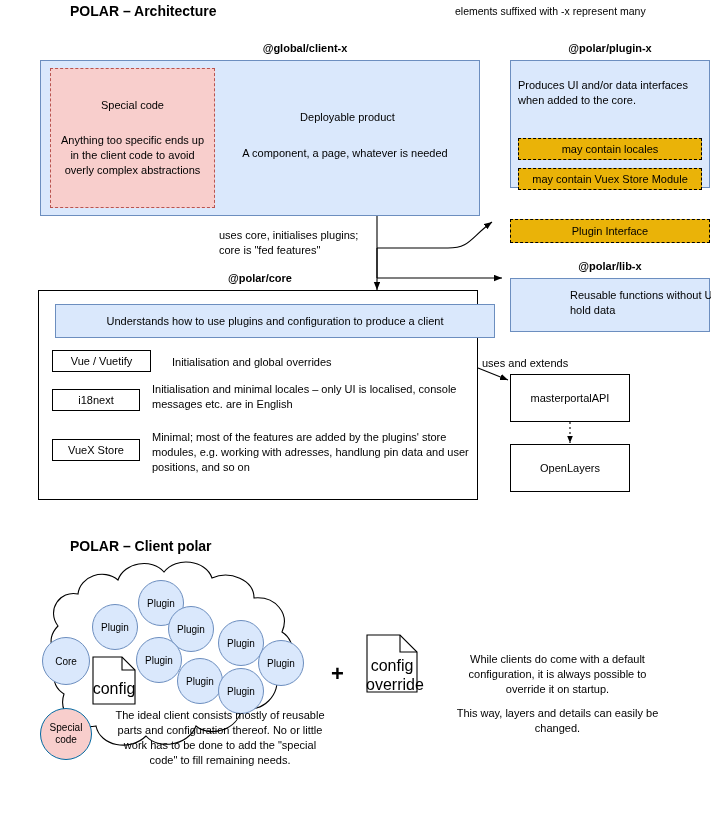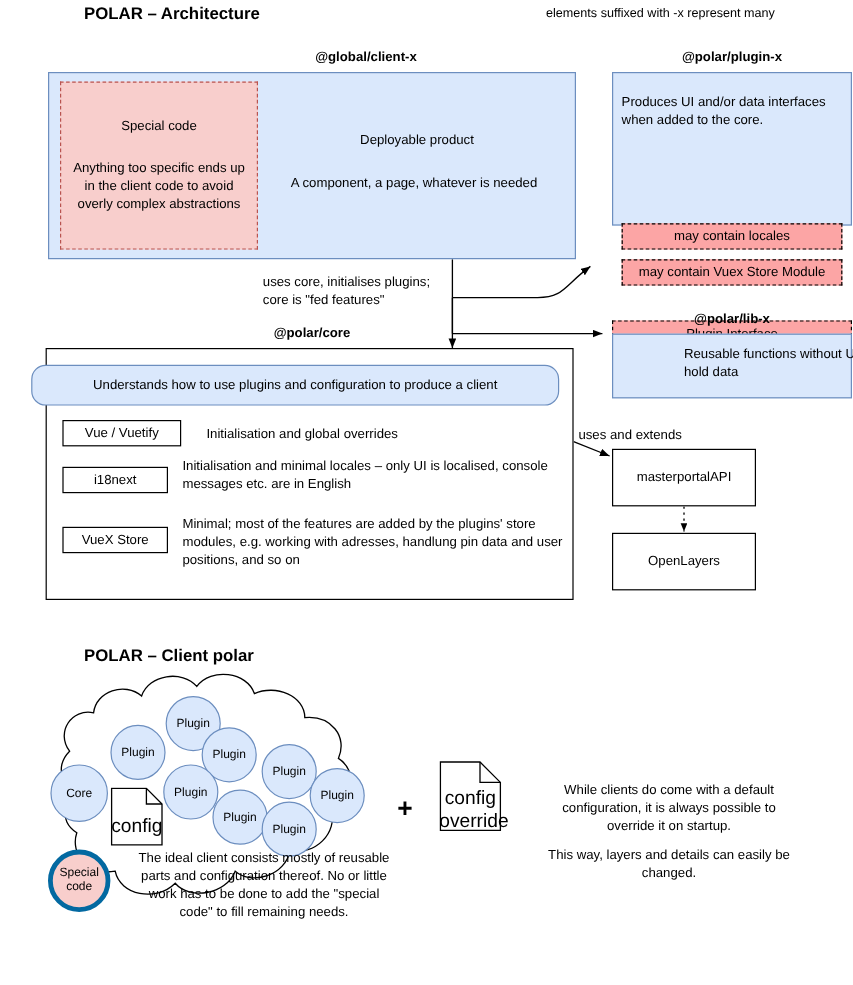--- a/index.html
+++ b/index.html
@@ -40,24 +40,23 @@
     background: #ffffff;
     border: 1px solid #000000;
     box-sizing: border-box;
   }
   .pink-box {
     background: #f8cecc;
     border: 1px dashed #b85450;
     box-sizing: border-box;
   }
   .dash-box {
-    background: #fca5a5;
+    background: #eab308;
     border: 1px dashed #000000;
     box-sizing: border-box;
-    margin-top: 48px;
   }
   .center-text {
     display: flex;
     align-items: center;
     justify-content: center;
     text-align: center;
     padding: 2px 4px;
     box-sizing: border-box;
   }
   .txt {
@@ -78,21 +77,21 @@
     border-radius: 50%;
     box-sizing: border-box;
     display: flex;
     align-items: center;
     justify-content: center;
     font-size: 10px;
     text-align: center;
   }
   .circle-pink {
     background: #f8cecc;
-    border: 4px solid #0369a1;
+    border: 1px solid #0369a1;
     border-radius: 50%;
     box-sizing: border-box;
     display: flex;
     align-items: center;
     justify-content: center;
     font-size: 10px;
     text-align: center;
     line-height: 1.2;
   }
   .plus {
@@ -174,21 +173,21 @@
 <div class="abs blue-box" style="left:510px; top:278px; width:200px; height:54px;"></div>
 <div class="abs txt" style="left:546px; top:288px; width:184px;margin-left:24px;">Reusable functions without UI; do not hold data</div>
 
 <div class="abs txt" style="left:219px; top:228px; width:170px;">
   <div>uses core, initialises plugins;</div>
   <div>core is "fed features"</div>
 </div>
 
 <div class="abs box-label" style="left:160px; top:272px; width:200px;">@polar/core</div>
 <div class="abs white-box" style="left:38px; top:290px; width:440px; height:210px;"></div>
-<div class="abs blue-box center-text txt" style="left:26px; top:304px; width:440px; height:34px;border-radius:12px;">Understands how to use plugins and configuration to produce a client</div>
+<div class="abs blue-box center-text txt" style="left:55px; top:304px; width:440px; height:34px;">Understands how to use plugins and configuration to produce a client</div>
 
 <div class="abs white-box center-text txt" style="left:52px; top:350px; width:99px; height:22px;">Vue / Vuetify</div>
 <div class="abs txt" style="left:172px; top:355px; width:300px;">Initialisation and global overrides</div>
 
 <div class="abs white-box center-text txt" style="left:52px; top:389px; width:88px; height:22px;">i18next</div>
 <div class="abs txt" style="left:152px; top:382px; width:320px;">Initialisation and minimal locales – only UI is localised, console messages etc. are in English</div>
 
 <div class="abs white-box center-text txt" style="left:52px; top:439px; width:88px; height:22px;">VueX Store</div>
 <div class="abs txt" style="left:152px; top:430px; width:320px;">Minimal; most of the features are added by the plugins' store modules, e.g. working with adresses, handlung pin data and user positions, and so on</div>
 

